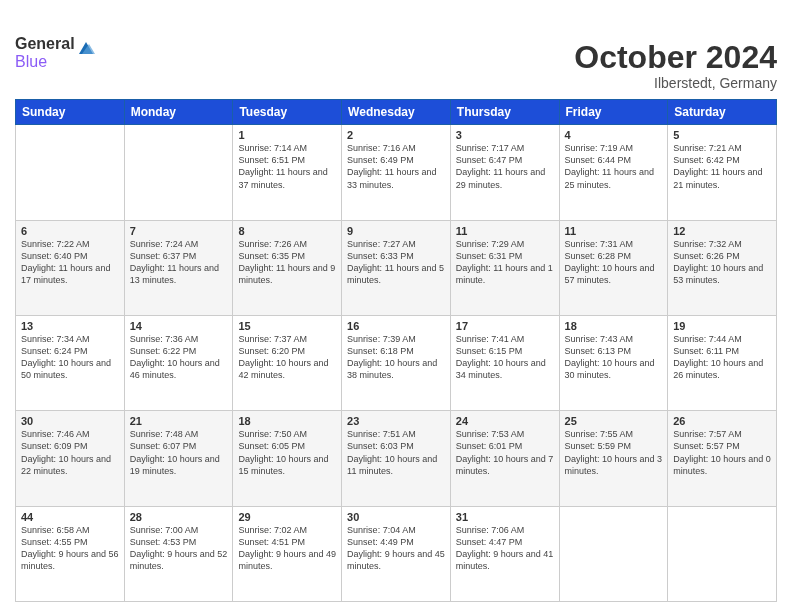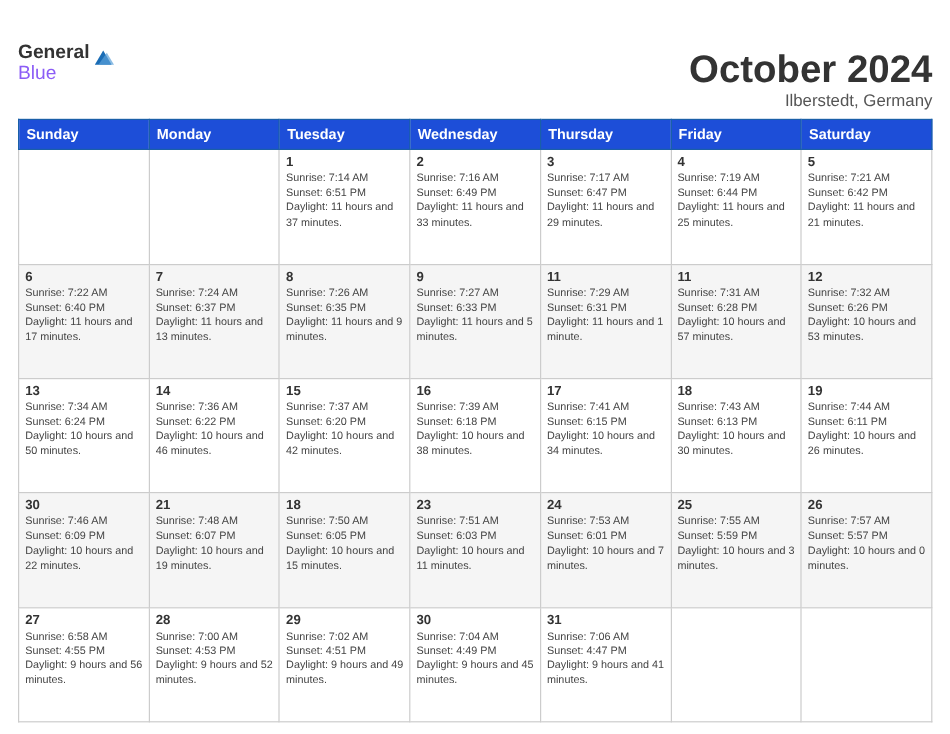--- a/index.html
+++ b/index.html
@@ -247,21 +247,21 @@
             <span class="day-number">25</span>
             <div class="day-info">Sunrise: 7:55 AM<br>Sunset: 5:59 PM<br>Daylight: 10 hours and 3 minutes.</div>
           </td>
           <td>
             <span class="day-number">26</span>
             <div class="day-info">Sunrise: 7:57 AM<br>Sunset: 5:57 PM<br>Daylight: 10 hours and 0 minutes.</div>
           </td>
         </tr>
         <tr>
           <td>
-            <span class="day-number">27</span>
+            <span class="day-number">44</span>
             <div class="day-info">Sunrise: 6:58 AM<br>Sunset: 4:55 PM<br>Daylight: 9 hours and 56 minutes.</div>
           </td>
           <td>
             <span class="day-number">28</span>
             <div class="day-info">Sunrise: 7:00 AM<br>Sunset: 4:53 PM<br>Daylight: 9 hours and 52 minutes.</div>
           </td>
           <td>
             <span class="day-number">29</span>
             <div class="day-info">Sunrise: 7:02 AM<br>Sunset: 4:51 PM<br>Daylight: 9 hours and 49 minutes.</div>
           </td>

